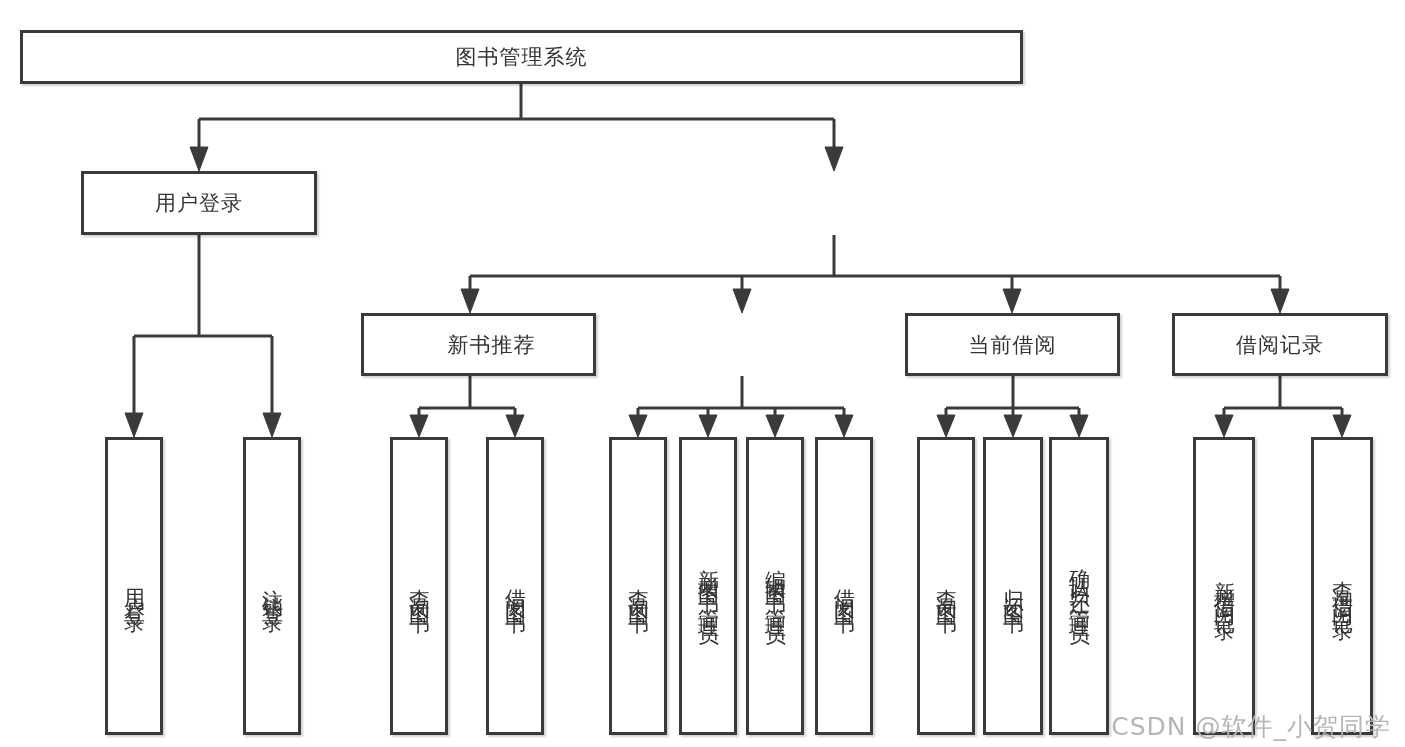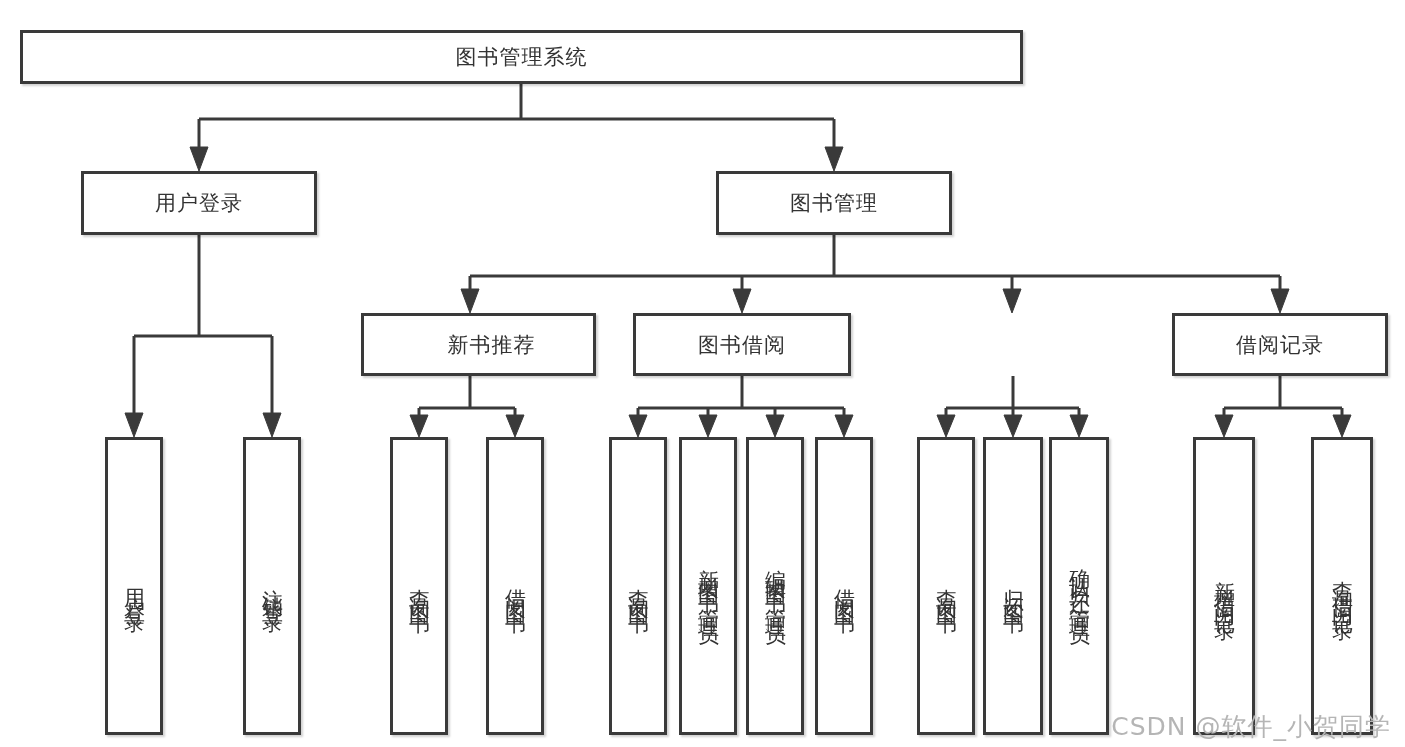--- a/index.html
+++ b/index.html
@@ -146,24 +146,23 @@
       <line x1="1224" y1="408" x2="1224" y2="418"></line>
       <polygon points="1215,415 1233,415 1224,437"></polygon>
       <line x1="1342" y1="408" x2="1342" y2="418"></line>
       <polygon points="1333,415 1351,415 1342,437"></polygon>
     </g>
   </svg>
 
   <div class="node" style="left:20px; top:30px; width:1003px; height:54px;">图书管理系统</div>
 
   <div class="node" style="left:81px; top:171px; width:236px; height:64px;">用户登录</div>
-  <div class="node" style="left:716px; top:171px; width:236px; height:64px;">图书管理</div>
 
   <div class="node" style="left:361px; top:313px; width:235px; height:63px;padding-left:26px;">新书推荐</div>
-  <div class="node" style="left:633px; top:313px; width:218px; height:63px;">图书借阅</div>
+  <div class="node" style="left:905px; top:313px; width:215px; height:63px;">当前借阅</div>
   <div class="node" style="left:1172px; top:313px; width:216px; height:63px;">借阅记录</div>
 
   <div class="node leaf" style="left:105px; top:437px; width:58px; height:298px;">用户登录</div>
   <div class="node leaf" style="left:243px; top:437px; width:58px; height:298px;">注销登录</div>
 
   <div class="node leaf" style="left:390px; top:437px; width:58px; height:298px;">查询图书</div>
   <div class="node leaf" style="left:486px; top:437px; width:58px; height:298px;">借阅图书</div>
 
   <div class="node leaf" style="left:609px; top:437px; width:58px; height:298px;">查询图书</div>
   <div class="node leaf" style="left:679px; top:437px; width:58px; height:298px;">新增图书（管理员）</div>

